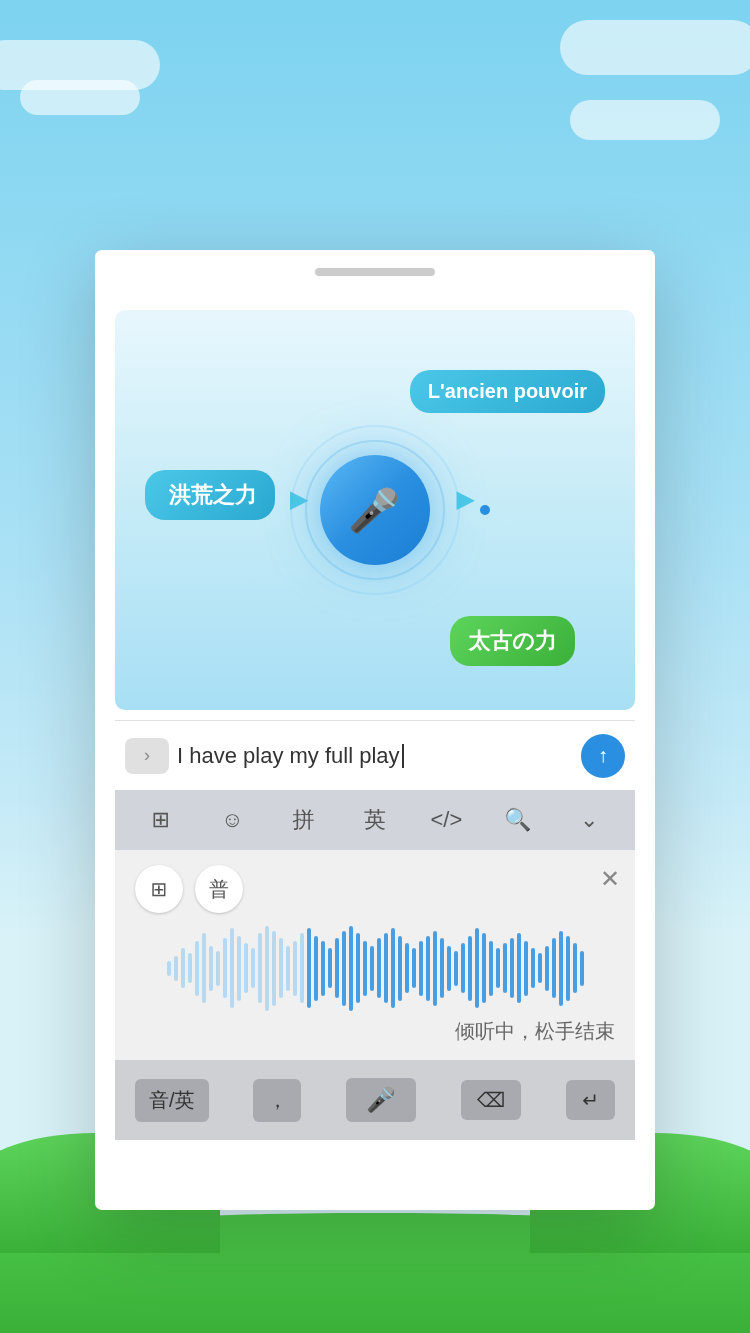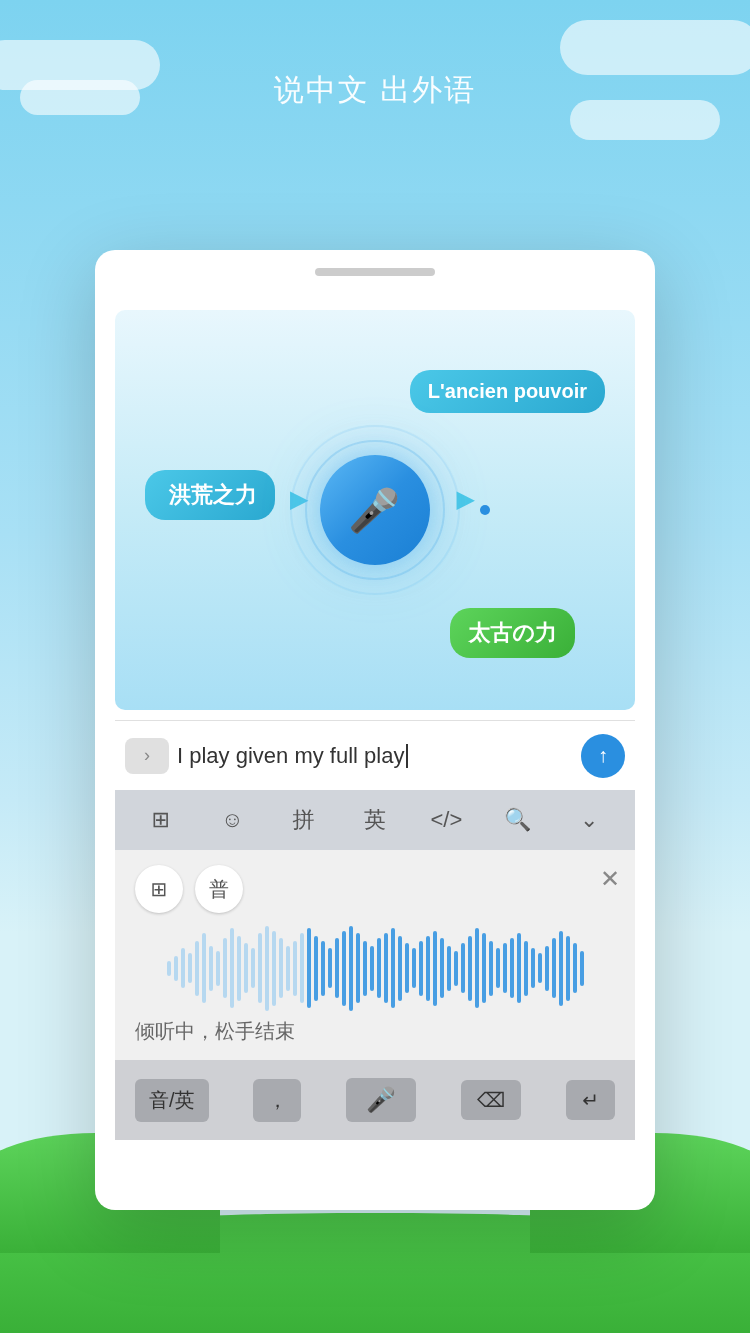--- a/index.html
+++ b/index.html
@@ -82,21 +82,21 @@
 
     
     .phone-mockup {
       position: absolute;
       top: 250px;
       left: 50%;
       transform: translateX(-50%);
       width: 560px;
       height: 960px;
       background: white;
-      border-radius: 20px;
+      border-radius: 7px;
       box-shadow: 0 20px 80px rgba(0,0,0,0.2);
       z-index: 5;
       overflow: hidden;
     }
     .phone-notch {
       position: absolute;
       top: 18px;
       left: 50%;
       transform: translateX(-50%);
       width: 120px;
@@ -190,21 +190,21 @@
       right: 30px;
       font-size: 20px;
     }
     .bubble-korean {
       background: linear-gradient(135deg, #4bc8e8, #2aa8d0);
       top: 160px;
       right: 20px;
     }
     .bubble-japanese {
       background: linear-gradient(135deg, #5dd45b, #3ab038);
-      bottom: 52px;
+      bottom: 44px;
       right: 60px;
     }
 
     
     .arrow-left {
       position: absolute;
       top: 175px;
       left: 175px;
       font-size: 24px;
       color: #4bc8e8;
@@ -370,21 +370,21 @@
       margin-bottom: 10px;
     }
     .wave-bar {
       width: 4px;
       background: #2a8fe0;
       border-radius: 2px;
       opacity: 0.8;
     }
 
     .voice-hint {
-      text-align: left;
+      text-align: right;
       font-size: 20px;
       color: #666;
       margin-top: 5px;
     }
 
     
     .bottom-keyboard {
       flex: 0 0 auto;
       background: #cfd0d4;
       height: 80px;
@@ -430,21 +430,20 @@
 <div class="cloud cloud-1"></div>
 <div class="cloud cloud-2"></div>
 <div class="cloud cloud-3"></div>
 <div class="cloud cloud-4"></div>
 
 <div class="grass"></div>
 <div class="grass-left"></div>
 <div class="grass-right"></div>
 
 <div class="title-area">
-  <div class="sub-title">说中文 出外语</div>
 </div>
 
 <div class="phone-mockup">
   <div class="phone-notch"></div>
 
   <div class="phone-screen">
 
     <div class="translation-area">
 
       <div class="bubble bubble-french">L'ancien pouvoir</div>
@@ -465,21 +464,21 @@
 
       <div class="arrow-right">▶</div>
 
 
       <div class="bubble bubble-japanese">太古の力</div>
     </div>
 
     <div class="input-area">
       <div class="input-arrow-btn">›</div>
       <div class="input-text-field">
-        <span>I play given my full play</span>
+        <span>I have play my full play</span>
           <span class="input-cursor"></span>
       </div>
       <div class="input-send-btn">↑</div>
     </div>
 
     <div class="keyboard-toolbar">
       <div class="keyboard-toolbar-btn">⊞</div>
       <div class="keyboard-toolbar-btn">☺</div>
       <div class="keyboard-toolbar-btn">拼</div>
       <div class="keyboard-toolbar-btn">英</div>

